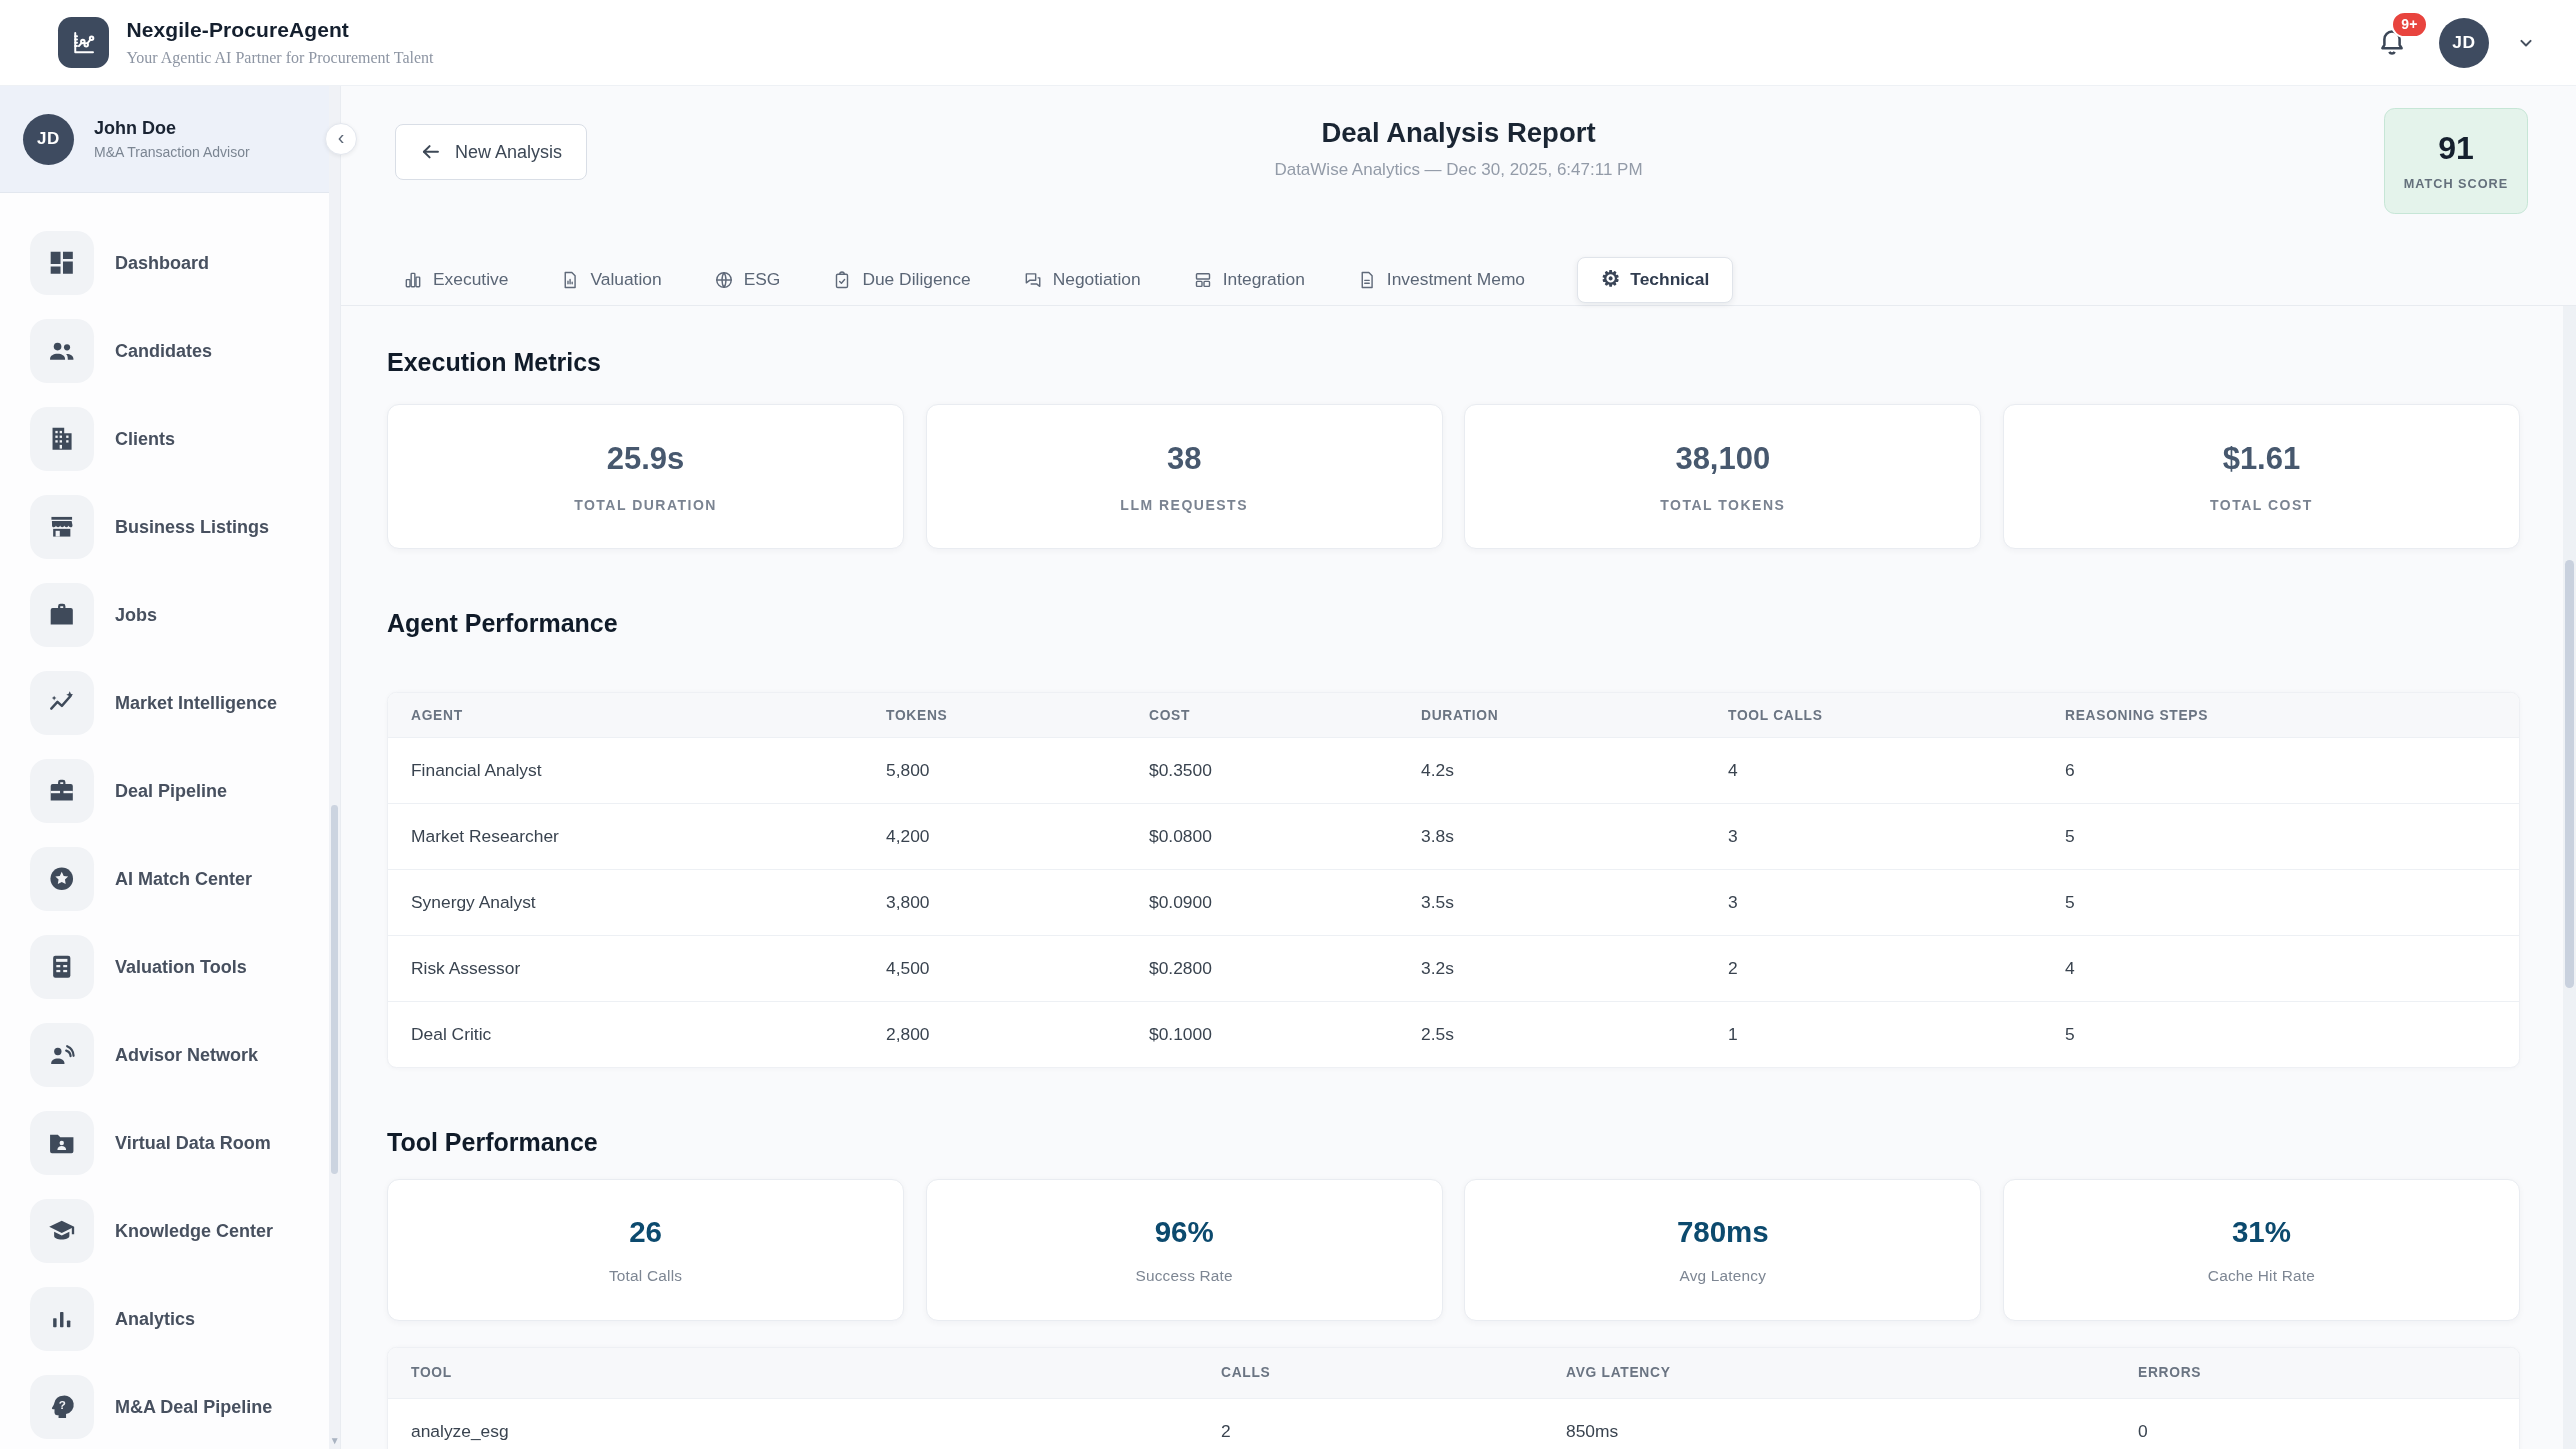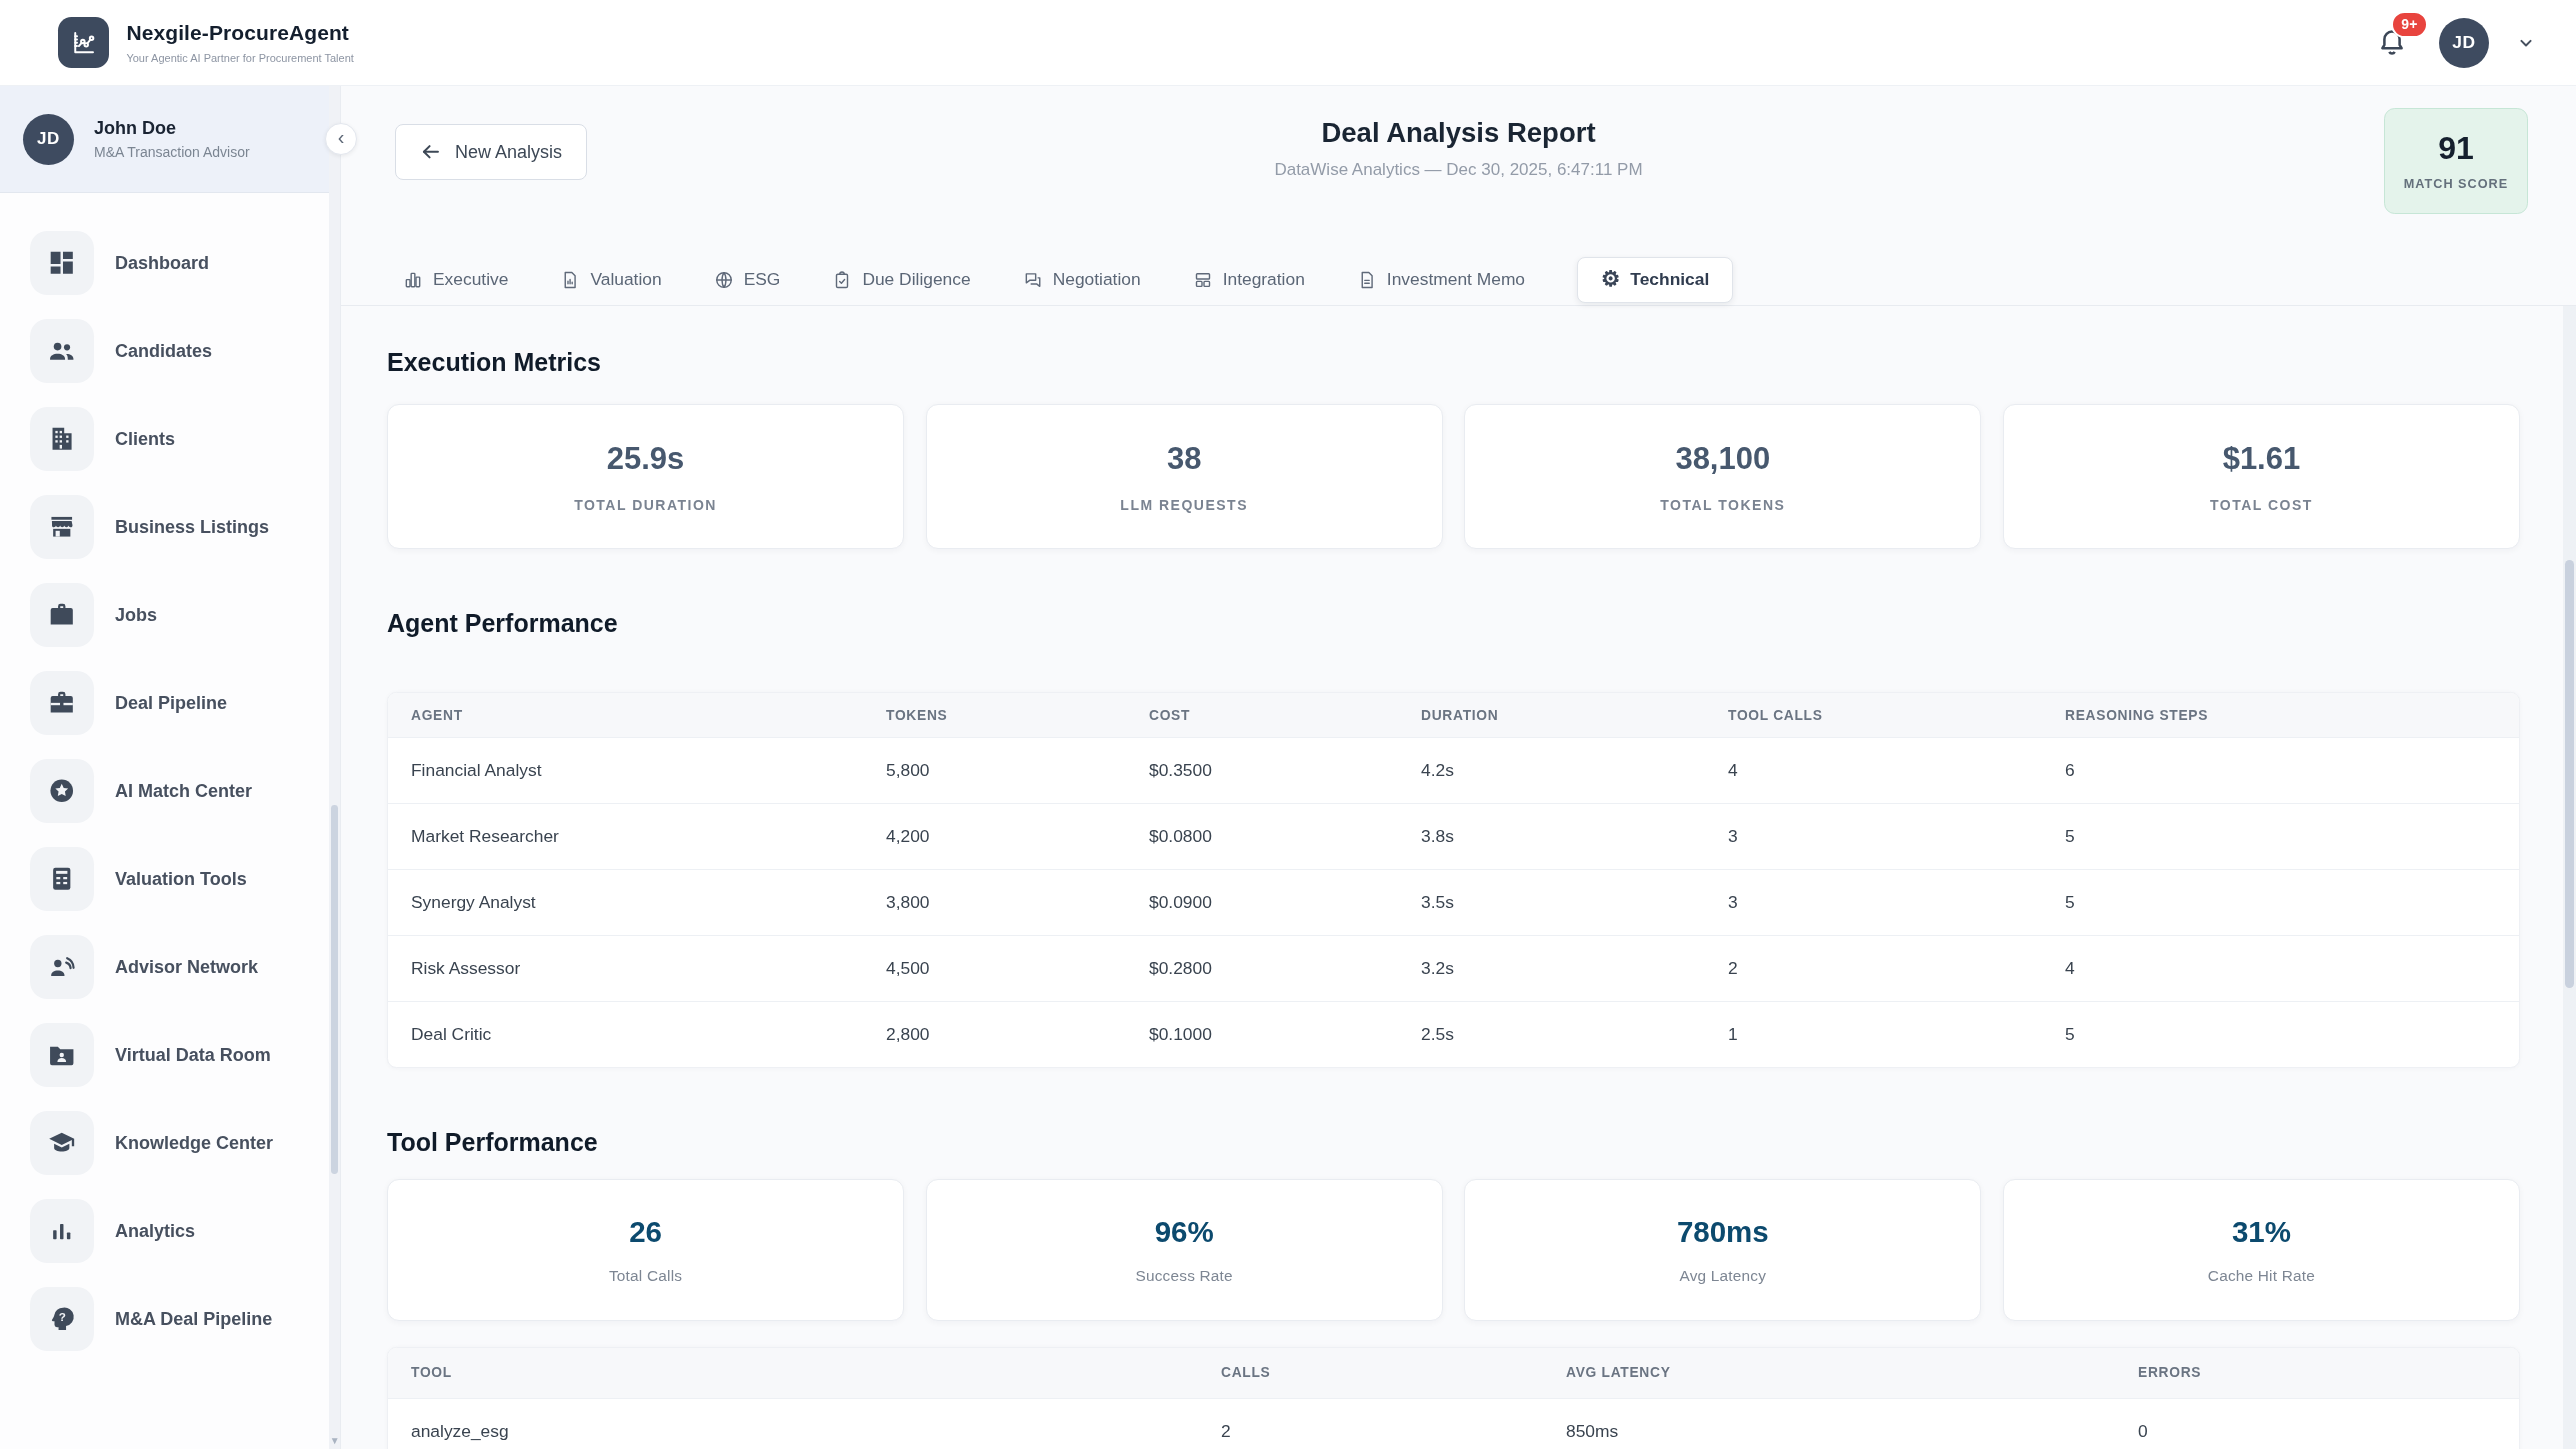--- a/index.html
+++ b/index.html
@@ -8,21 +8,21 @@
   .app{width:2576px;height:1218px;display:flex;flex-direction:column;}
 
   
   .topbar{height:86px;background:#ffffff;border-bottom:0.7px solid #eef1f5;
     display:flex;align-items:center;justify-content:space-between;
     padding:0 40px 0 58px;flex:0 0 auto;}
   .brand{display:flex;align-items:center;gap:17.4px;}
   .logo-tile{width:51px;height:51px;border-radius:13.4px;background:#3d4a5e;
     display:flex;align-items:center;justify-content:center;}
   .brand-title{font-size:21px;font-weight:700;color:#141f2e;letter-spacing:0.1px;}
-  .brand-tagline{font-size:11px;color:#8d95a3;margin-top:7px;}
+  .brand-tagline{font-size:16px;color:#8d95a3;margin-top:7px;font-family:Liberation Serif, serif;}
   .topbar-right{display:flex;align-items:center;gap:27px;}
   .bell-wrap{position:relative;padding:4px;cursor:pointer;}
   .badge{position:absolute;top:-10.7px;right:-16px;background:#e8443e;color:#fff;
     font-size:14px;font-weight:700;padding:3.4px 8.7px;border-radius:670px;
     border:2.7px solid #ffffff;}
   .avatar{width:50px;height:50px;border-radius:50%;background:#3e4b60;color:#fff;
     display:flex;align-items:center;justify-content:center;
     font-size:17.4px;font-weight:700;letter-spacing:0.7px;cursor:pointer;}
 
   
@@ -224,20 +224,31 @@
         <div class="nav-item">
           <span class="tile">
             <svg viewBox="0 0 24 24">
                 <path d="M3 8.2a1.6 1.6 0 0 1 1.6-1.6h14.8A1.6 1.6 0 0 1 21 8.2V20H3z"></path>
                 <path d="M9 6.6V5a2 2 0 0 1 2-2h2a2 2 0 0 1 2 2v1.6h-1.8V5.1h-2.4v1.5z"></path>
               </svg>
           </span>
           <span class="nav-label">Jobs</span>
         </div>
 
+        <div class="nav-item">
+          <span class="tile">
+            <svg viewBox="0 0 24 24">
+                <g fill="none" stroke="#3f4a5a" stroke-width="2" stroke-linecap="round" stroke-linejoin="round">
+                  <path d="M3.5 16.8l5-5.5 3.6 3.2 7.2-8.2"></path>
+                </g>
+                <path d="M17.6 4.6l.9-1.9.9 1.9 1.9.9-1.9.9-.9 1.9-.9-1.9-1.9-.9zM5.2 7.6l.6-1.3.6 1.3 1.3.6-1.3.6-.6 1.3-.6-1.3-1.3-.6z"></path>
+              </svg>
+          </span>
+          <span class="nav-label">Market Intelligence</span>
+        </div>
 
         <div class="nav-item">
           <span class="tile">
             <svg viewBox="0 0 24 24">
                 <path d="M3 8.2a1.6 1.6 0 0 1 1.6-1.6h14.8A1.6 1.6 0 0 1 21 8.2V20H3z"></path>
                 <path d="M9 6.6V5a2 2 0 0 1 2-2h2a2 2 0 0 1 2 2v1.6h-1.8V5.1h-2.4v1.5z"></path>
                 <rect x="3" y="12.1" width="18" height="1.9" fill="#f1f3f6"></rect>
                 <rect x="10.6" y="11" width="2.8" height="4" rx="0.7"></rect>
               </svg>
           </span>

